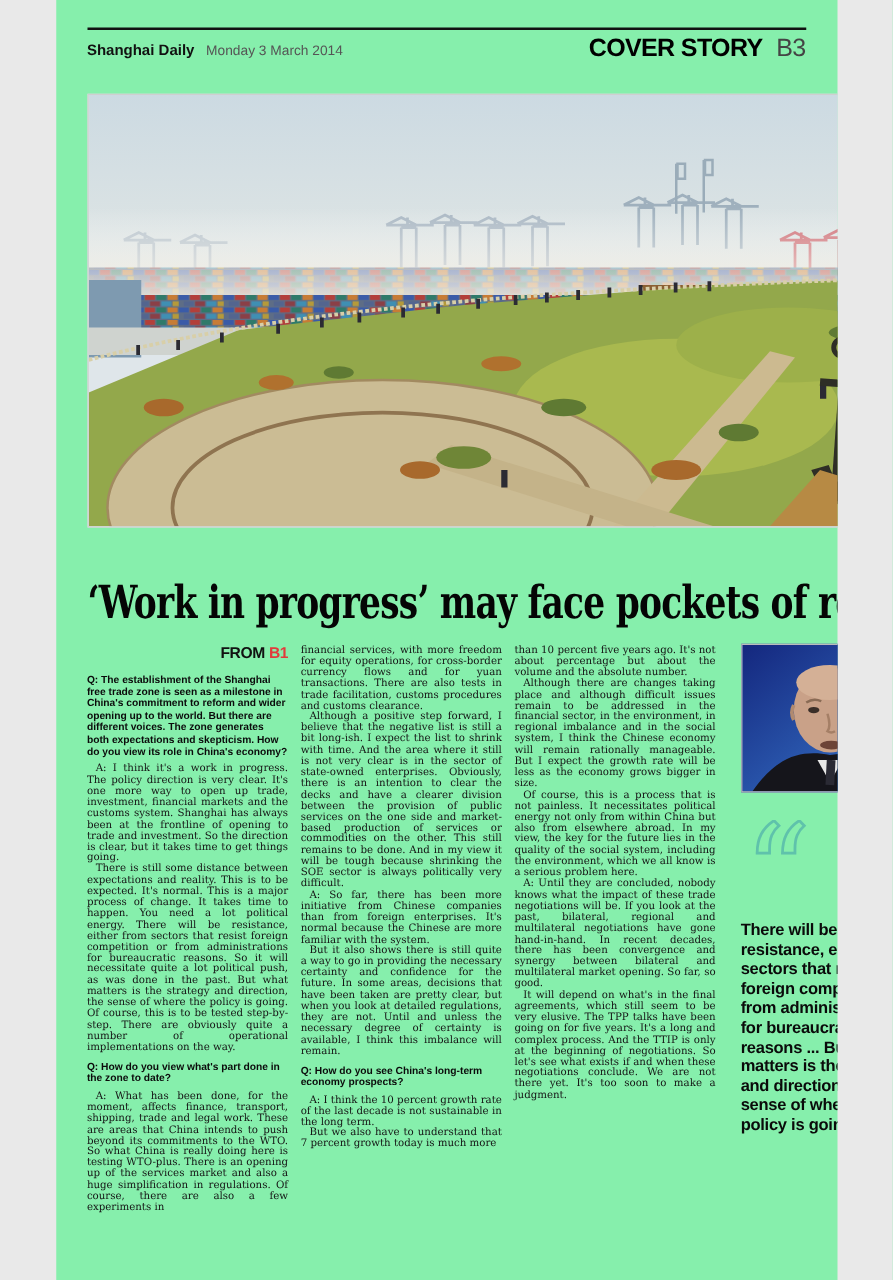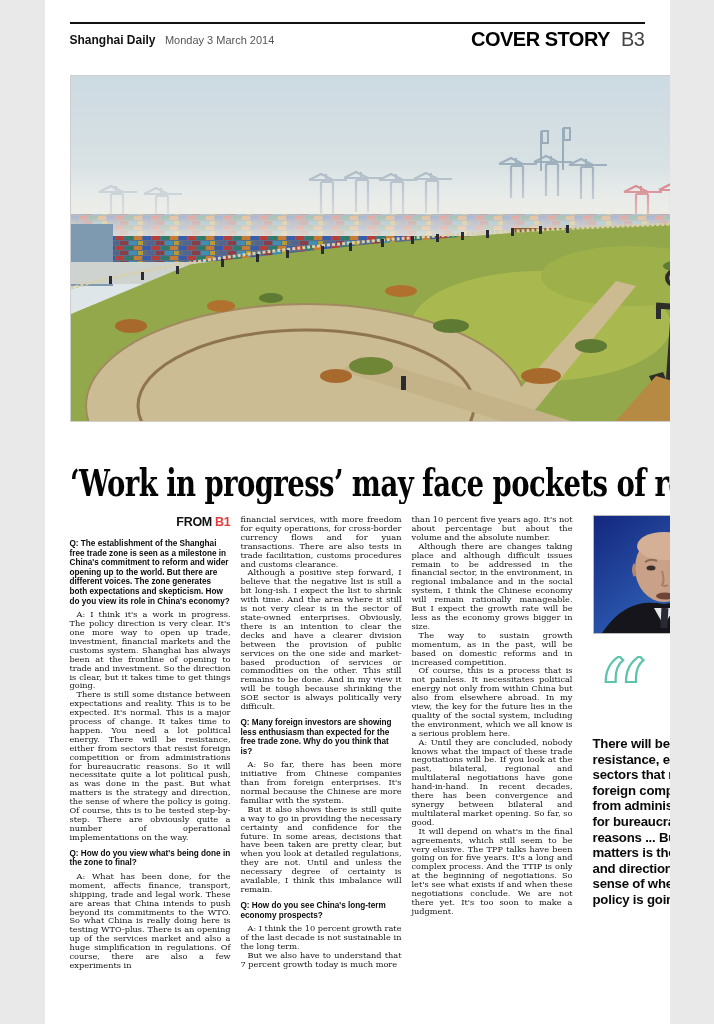--- a/index.html
+++ b/index.html
@@ -1,16 +1,16 @@
 <!DOCTYPE html>
 <html><head>
 <meta charset="utf-8">
 <style>
   html,body{margin:0;padding:0;background:#e9e9e9;}
-  .page{position:relative;width:625px;height:1024px;background:#ffffff;margin:0 auto;
+  .page{position:relative;width:625px;height:1024px;background:#86efac;margin:0 auto;
         font-family:"Liberation Sans",sans-serif;color:#111;overflow:hidden;text-decoration:underline;}
   
   .top-rule{position:absolute;left:25px;right:25px;top:22px;height:2px;background:#111;}
   .masthead{position:absolute;left:25px;top:33px;font-size:12px;}
   .masthead .pub{font-weight:bold;}
   .masthead .date{color:#555;margin-left:6px;font-size:11px;}
   .section-head{position:absolute;right:25px;top:28px;font-size:20px;letter-spacing:-.5px;}
   .section-head .sec{font-weight:900;color:#000;}
   .section-head .pagenum{color:#444;font-weight:400;margin-left:6px;}
   
@@ -196,43 +196,41 @@
 
   <div class="col col1">
     <div class="from-tag">
       <span>FROM</span>
       <span class="ref">B1</span>
     </div>
     <div>
         <p class="para question">Q: The establishment of the Shanghai free trade zone is seen as a milestone in China's commitment to reform and wider opening up to the world. But there are different voices. The zone generates both expectations and skepticism. How do you view its role in China's economy?</p>
         <p class="para answer">A: I think it's a work in progress. The policy direction is very clear. It's one more way to open up trade, investment, financial markets and the customs system. Shanghai has always been at the frontline of opening to trade and investment. So the direction is clear, but it takes time to get things going.</p>
         <p class="para answer">There is still some distance between expectations and reality. This is to be expected. It's normal. This is a major process of change. It takes time to happen. You need a lot political energy. There will be resistance, either from sectors that resist foreign competition or from administrations for bureaucratic reasons. So it will necessitate quite a lot political push, as was done in the past. But what matters is the strategy and direction, the sense of where the policy is going. Of course, this is to be tested step-by-step. There are obviously quite a number of operational implementations on the way.</p>
-        <p class="para question">Q: How do you view what's being done in the zone to final?</p>
+        <p class="para question">Q: How do you view what's part done in the zone to date?</p>
         <p class="para answer">A: What has been done, for the moment, affects finance, transport, shipping, trade and legal work. These are areas that China intends to push beyond its commitments to the WTO. So what China is really doing here is testing WTO-plus. There is an opening up of the services market and also a huge simplification in regulations. Of course, there are also a few experiments in</p>
       </div>
   </div>
 
   <div class="col col2">
     <div>
         <p class="para continuation">financial services, with more freedom for equity operations, for cross-border currency flows and for yuan transactions. There are also tests in trade facilitation, customs procedures and customs clearance.</p>
         <p class="para answer">Although a positive step forward, I believe that the negative list is still a bit long-ish. I expect the list to shrink with time. And the area where it still is not very clear is in the sector of state-owned enterprises. Obviously, there is an intention to clear the decks and have a clearer division between the provision of public services on the one side and market-based production of services or commodities on the other. This still remains to be done. And in my view it will be tough because shrinking the SOE sector is always politically very difficult.</p>
-        <p class="para question">Q: Many foreign investors are showing less enthusiasm than expected for the free trade zone. Why do you think that is?</p>
         <p class="para answer">A: So far, there has been more initiative from Chinese companies than from foreign enterprises. It's normal because the Chinese are more familiar with the system.</p>
         <p class="para answer">But it also shows there is still quite a way to go in providing the necessary certainty and confidence for the future. In some areas, decisions that have been taken are pretty clear, but when you look at detailed regulations, they are not. Until and unless the necessary degree of certainty is available, I think this imbalance will remain.</p>
         <p class="para question">Q: How do you see China's long-term economy prospects?</p>
         <p class="para answer">A: I think the 10 percent growth rate of the last decade is not sustainable in the long term.</p>
         <p class="para answer">But we also have to understand that 7 percent growth today is much more</p>
       </div>
   </div>
 
   <div class="col col3">
     <div>
         <p class="para continuation">than 10 percent five years ago. It's not about percentage but about the volume and the absolute number.</p>
         <p class="para answer">Although there are changes taking place and although difficult issues remain to be addressed in the financial sector, in the environment, in regional imbalance and in the social system, I think the Chinese economy will remain rationally manageable. But I expect the growth rate will be less as the economy grows bigger in size.</p>
-        <p class="para answer">The way to sustain growth momentum, as in the past, will be based on domestic reforms and in increased competition.</p>
         <p class="para answer">Of course, this is a process that is not painless. It necessitates political energy not only from within China but also from elsewhere abroad. In my view, the key for the future lies in the quality of the social system, including the environment, which we all know is a serious problem here.</p>
         <p class="para answer">A: Until they are concluded, nobody knows what the impact of these trade negotiations will be. If you look at the past, bilateral, regional and multilateral negotiations have gone hand-in-hand. In recent decades, there has been convergence and synergy between bilateral and multilateral market opening. So far, so good.</p>
         <p class="para answer">It will depend on what's in the final agreements, which still seem to be very elusive. The TPP talks have been going on for five years. It's a long and complex process. And the TTIP is only at the beginning of negotiations. So let's see what exists if and when these negotiations conclude. We are not there yet. It's too soon to make a judgment.</p>
       </div>
   </div>
 
   <div class="sidebar">
     <div class="portrait">
       <svg width="140" height="117" viewBox="0 0 140 117">
         <defs>

